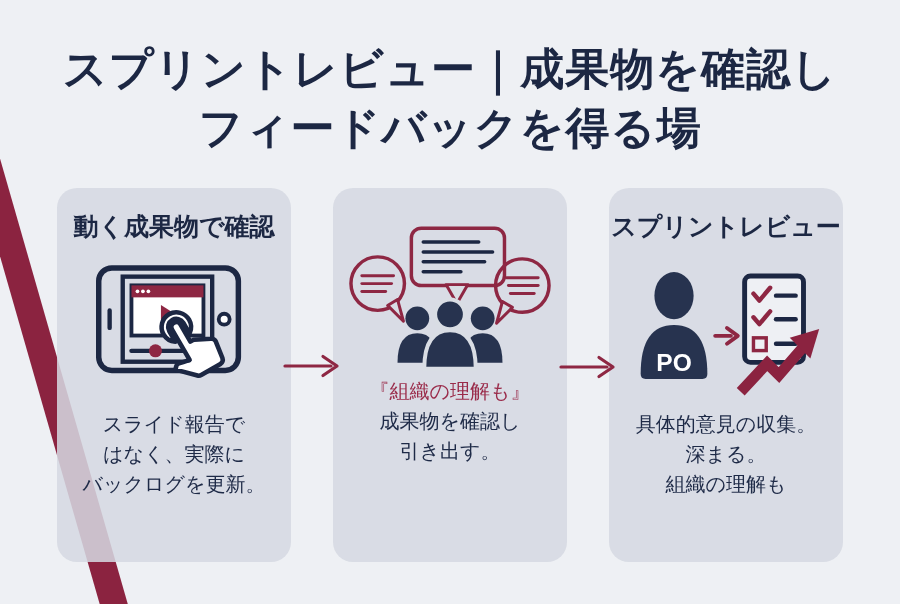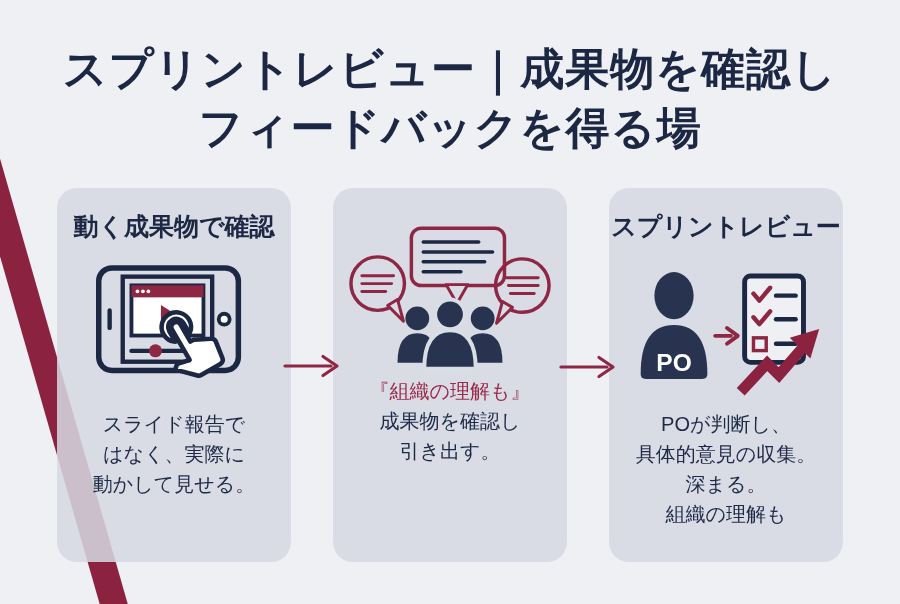--- a/index.html
+++ b/index.html
@@ -106,21 +106,21 @@
         <line x1="36" y1="86" x2="102" y2="86" stroke="#1c2743" stroke-width="4" stroke-linecap="round"></line>
         <circle cx="58" cy="86" r="6" fill="#8e2743"></circle>
         <g transform="translate(36,62) rotate(-30) scale(3)">
           <path d="M9 11.24V7.5C9 6.12 10.12 5 11.5 5S14 6.12 14 7.5v3.74c1.21-.81 2-2.18 2-3.74C16 5.01 13.99 3 11.5 3S7 5.01 7 7.5c0 1.56.79 2.93 2 3.74zm9.84 4.63l-4.54-2.26c-.17-.07-.35-.11-.54-.11H13v-6c0-.83-.67-1.5-1.5-1.5S10 6.67 10 7.5v10.74c-3.6-.76-3.54-.75-3.67-.75-.31 0-.59.13-.79.33l-.79.8 4.94 4.94c.27.27.65.44 1.06.44h6.79c.75 0 1.33-.55 1.44-1.28l.75-5.27c.01-.07.02-.14.02-.2 0-.62-.38-1.16-.91-1.38z" fill="#ffffff" stroke="#1c2743" stroke-width="1.4" stroke-linejoin="round"></path>
         </g>
       </svg>
     </div>
     <p class="card-body">
       <span class="line">スライド報告で</span>
       <span class="line">はなく、実際に</span>
-      <span class="line">動かして見せる。</span>
+      <span class="line">バックログを更新。</span>
     </p>
   </section>
 
   <section class="card">
     <div class="icon-box">
       <svg width="208" height="149" viewBox="0 0 210 150">
 
         <circle cx="32" cy="62" r="27" fill="none" stroke="#8e2743" stroke-width="3.5"></circle>
         <path d="M42 84 L58 100 L52 78 Z" fill="#d9dde4" stroke="#8e2743" stroke-width="3" stroke-linejoin="round"></path>
         <line x1="16" y1="54" x2="48" y2="54" stroke="#8e2743" stroke-width="3" stroke-linecap="round"></line>
@@ -177,21 +177,20 @@
         <path d="M133 58 l6 7 l11 -13" fill="none" stroke="#8e2743" stroke-width="4.5" stroke-linecap="round" stroke-linejoin="round"></path>
         <line x1="156" y1="60" x2="176" y2="60" stroke="#1c2743" stroke-width="4.5" stroke-linecap="round"></line>
         <rect x="133" y="79" width="13" height="13" fill="none" stroke="#8e2743" stroke-width="3.5"></rect>
         <line x1="156" y1="85" x2="176" y2="85" stroke="#1c2743" stroke-width="4.5" stroke-linecap="round"></line>
 
         <path d="M120 134 L147 105 L159 117 L184 88" fill="none" stroke="#8b2340" stroke-width="11" stroke-linejoin="miter"></path>
         <path d="M170 79 L200 70 L191 100 Z" fill="#8b2340"></path>
       </svg>
     </div>
     <p class="card-body">
-      <span class="line">POが判断し、</span>
       <span class="line">具体的意見の収集。</span>
       <span class="line">深まる。</span>
       <span class="line">組織の理解も</span>
     </p>
   </section>
 
 </div>
 
 <svg class="flow-arrow a1" viewBox="0 0 58 26">
   <line x1="2" y1="13" x2="48" y2="13" stroke="#8e2743" stroke-width="3.2" stroke-linecap="round"></line>

